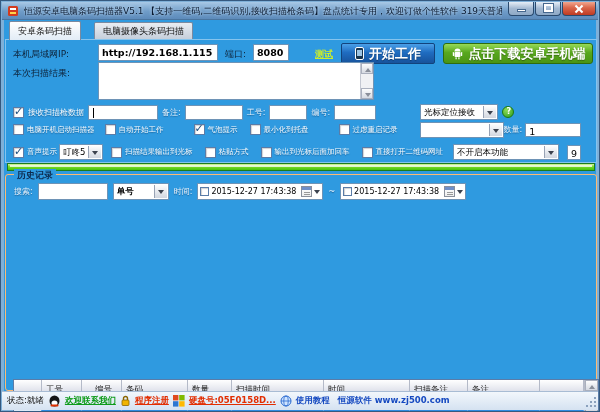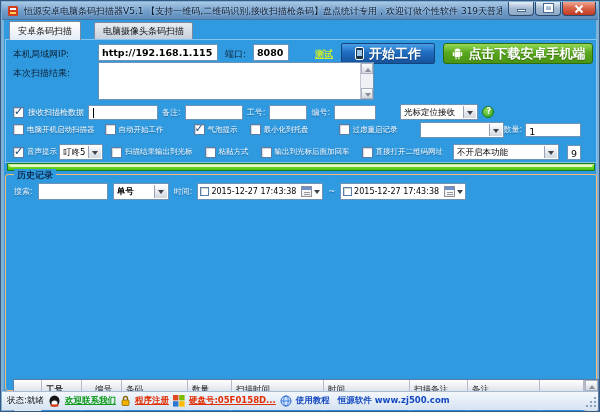--- a/index.html
+++ b/index.html
@@ -168,21 +168,21 @@
   <div class="frow rowC">
     <span class="cbx checked"></span>
     <span class="opt">接收扫描枪数据</span>
     <div class="inp" style="width:70px;height:15px;position:relative;"><span class="caret"></span></div>
     <span class="slbl">备注:</span>
     <div class="inp" style="width:58px;height:15px;"></div>
     <span class="slbl">工号:</span>
     <div class="inp" style="width:38px;height:15px;"></div>
     <span class="slbl">编号:</span>
     <div class="inp" style="width:42px;height:15px;"></div>
-    <div class="select" style="width:78px;margin-left:20px;font-family:Liberation Serif, serif;">
+    <div class="select" style="width:78px;margin-left:40px;font-family:Liberation Serif, serif;">
       <span class="txt">光标定位接收</span>
       <span class="sarw"></span>
     </div>
     <span class="help"></span>
   </div>
 
   <div class="frow rowD">
     <span class="cbx"></span>
     <span class="opt" style="margin-left:3px;">电脑开机启动扫描器</span>
     <span class="cbx" style="margin-left:10px;"></span>
@@ -249,21 +249,21 @@
         <span class="cbx"></span>
         <span class="dtxt">2015-12-27 17:43:38</span>
         <span class="cal"></span>
         <span class="darw"></span>
       </div>
     </div>
 
     <div class="tbl">
       <div class="thead" id="thead">
           <div class="th" style="width: 28px;"></div>
-          <div class="th" style="width: 40px; font-weight: bold;">工号</div>
+          <div class="th" style="width: 40px;">工号</div>
           <div class="th" style="width: 40px; text-align: center;">编号</div>
           <div class="th" style="width: 66px;">条码</div>
           <div class="th" style="width: 44px;">数量</div>
           <div class="th" style="width: 92px;">扫描时间</div>
           <div class="th" style="width: 86px;">时间</div>
           <div class="th" style="width: 58px;">扫描备注</div>
           <div class="th" style="width: 72px;">备注</div>
           <div class="th" style="width: 44px;"></div>
         </div>
       <div id="tbody">

